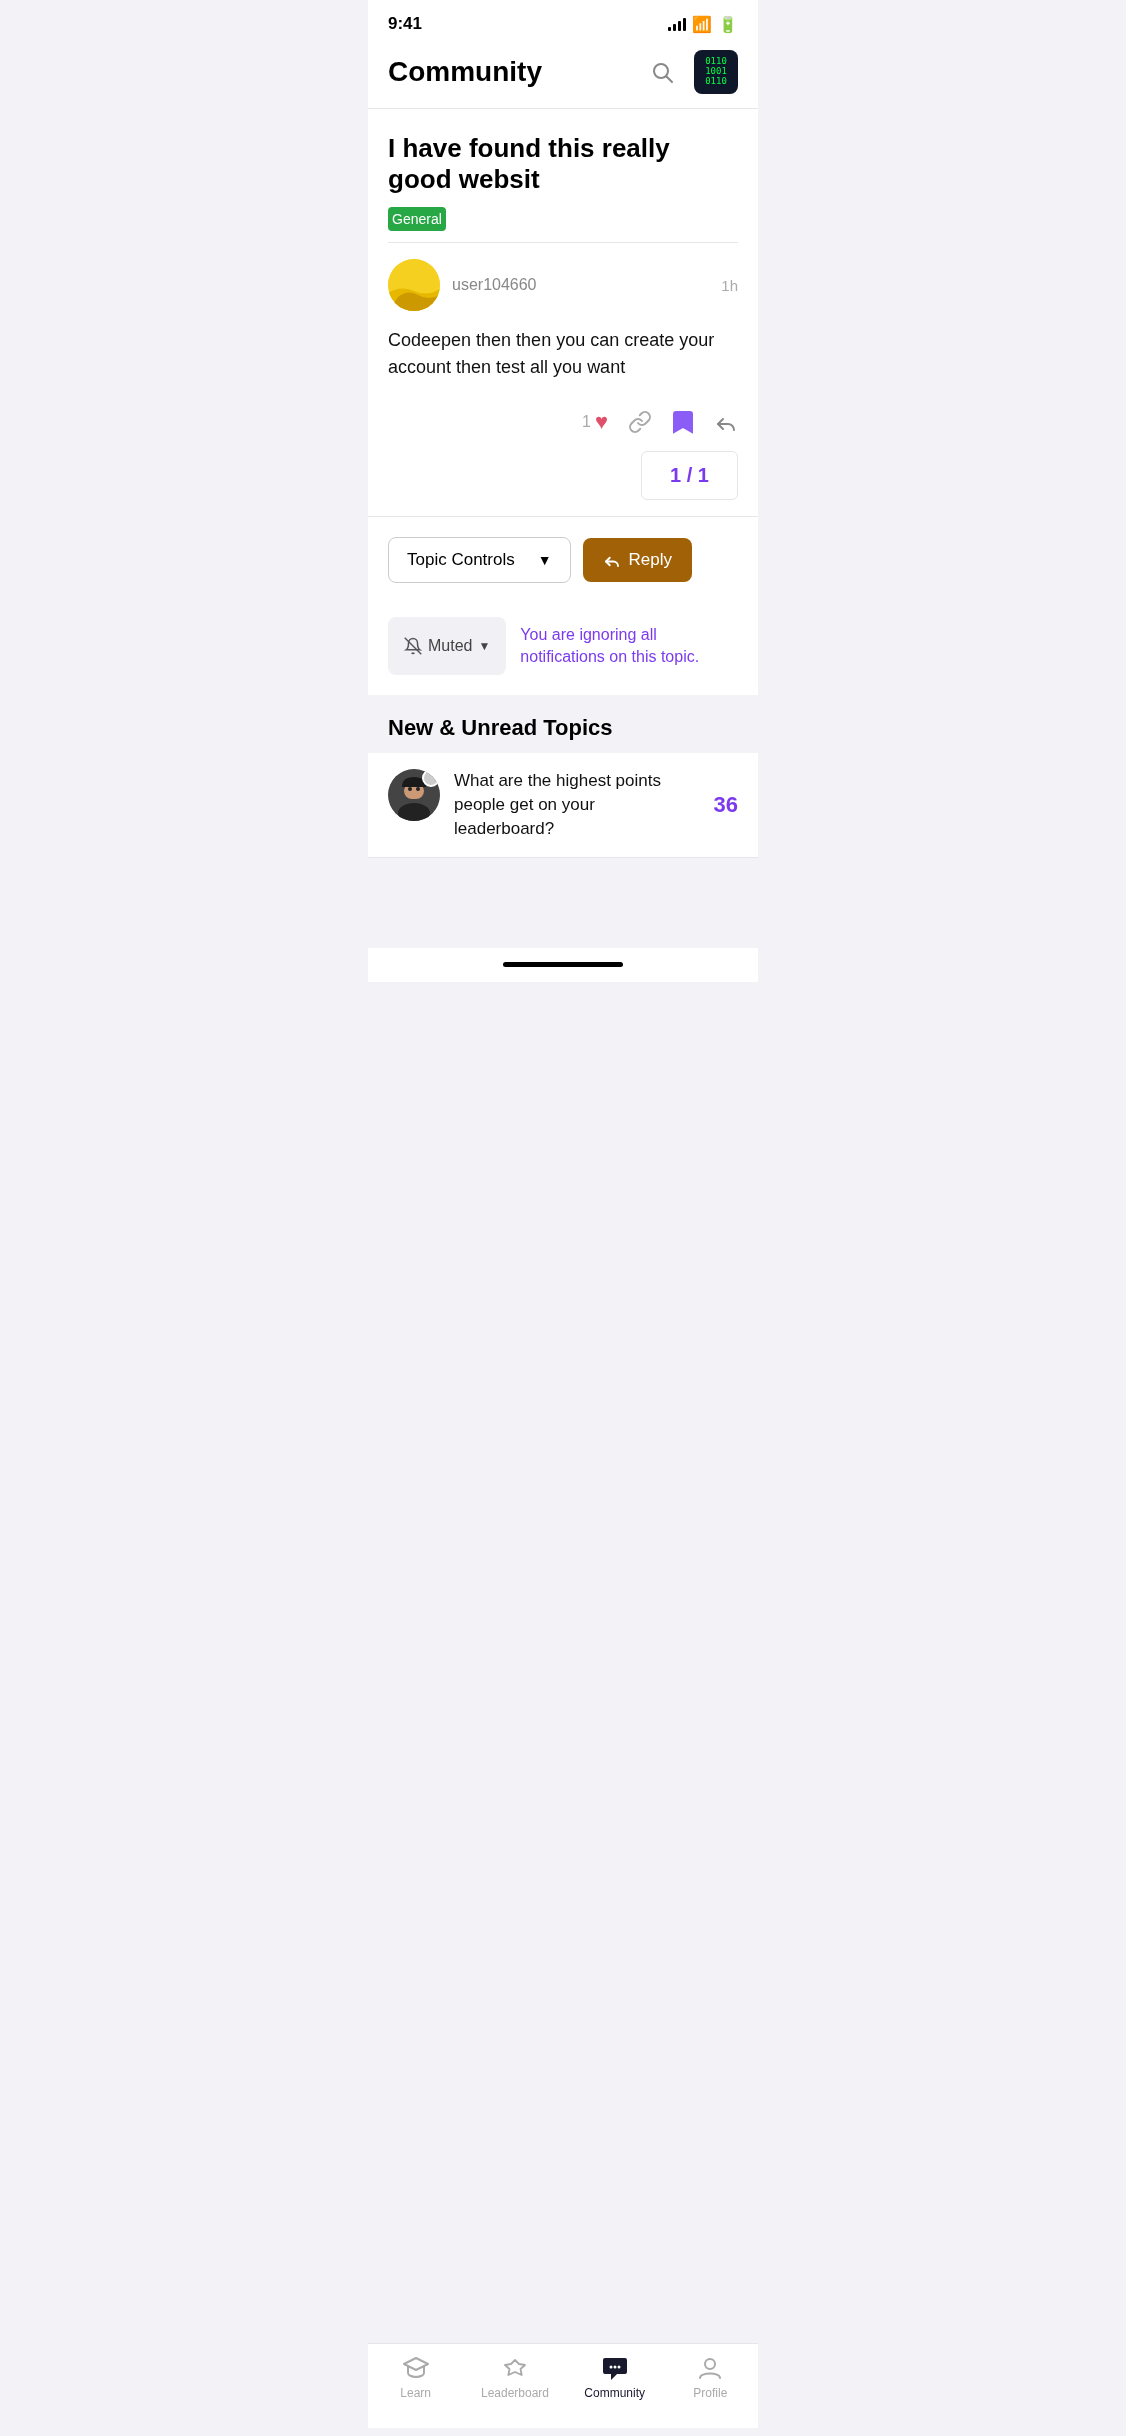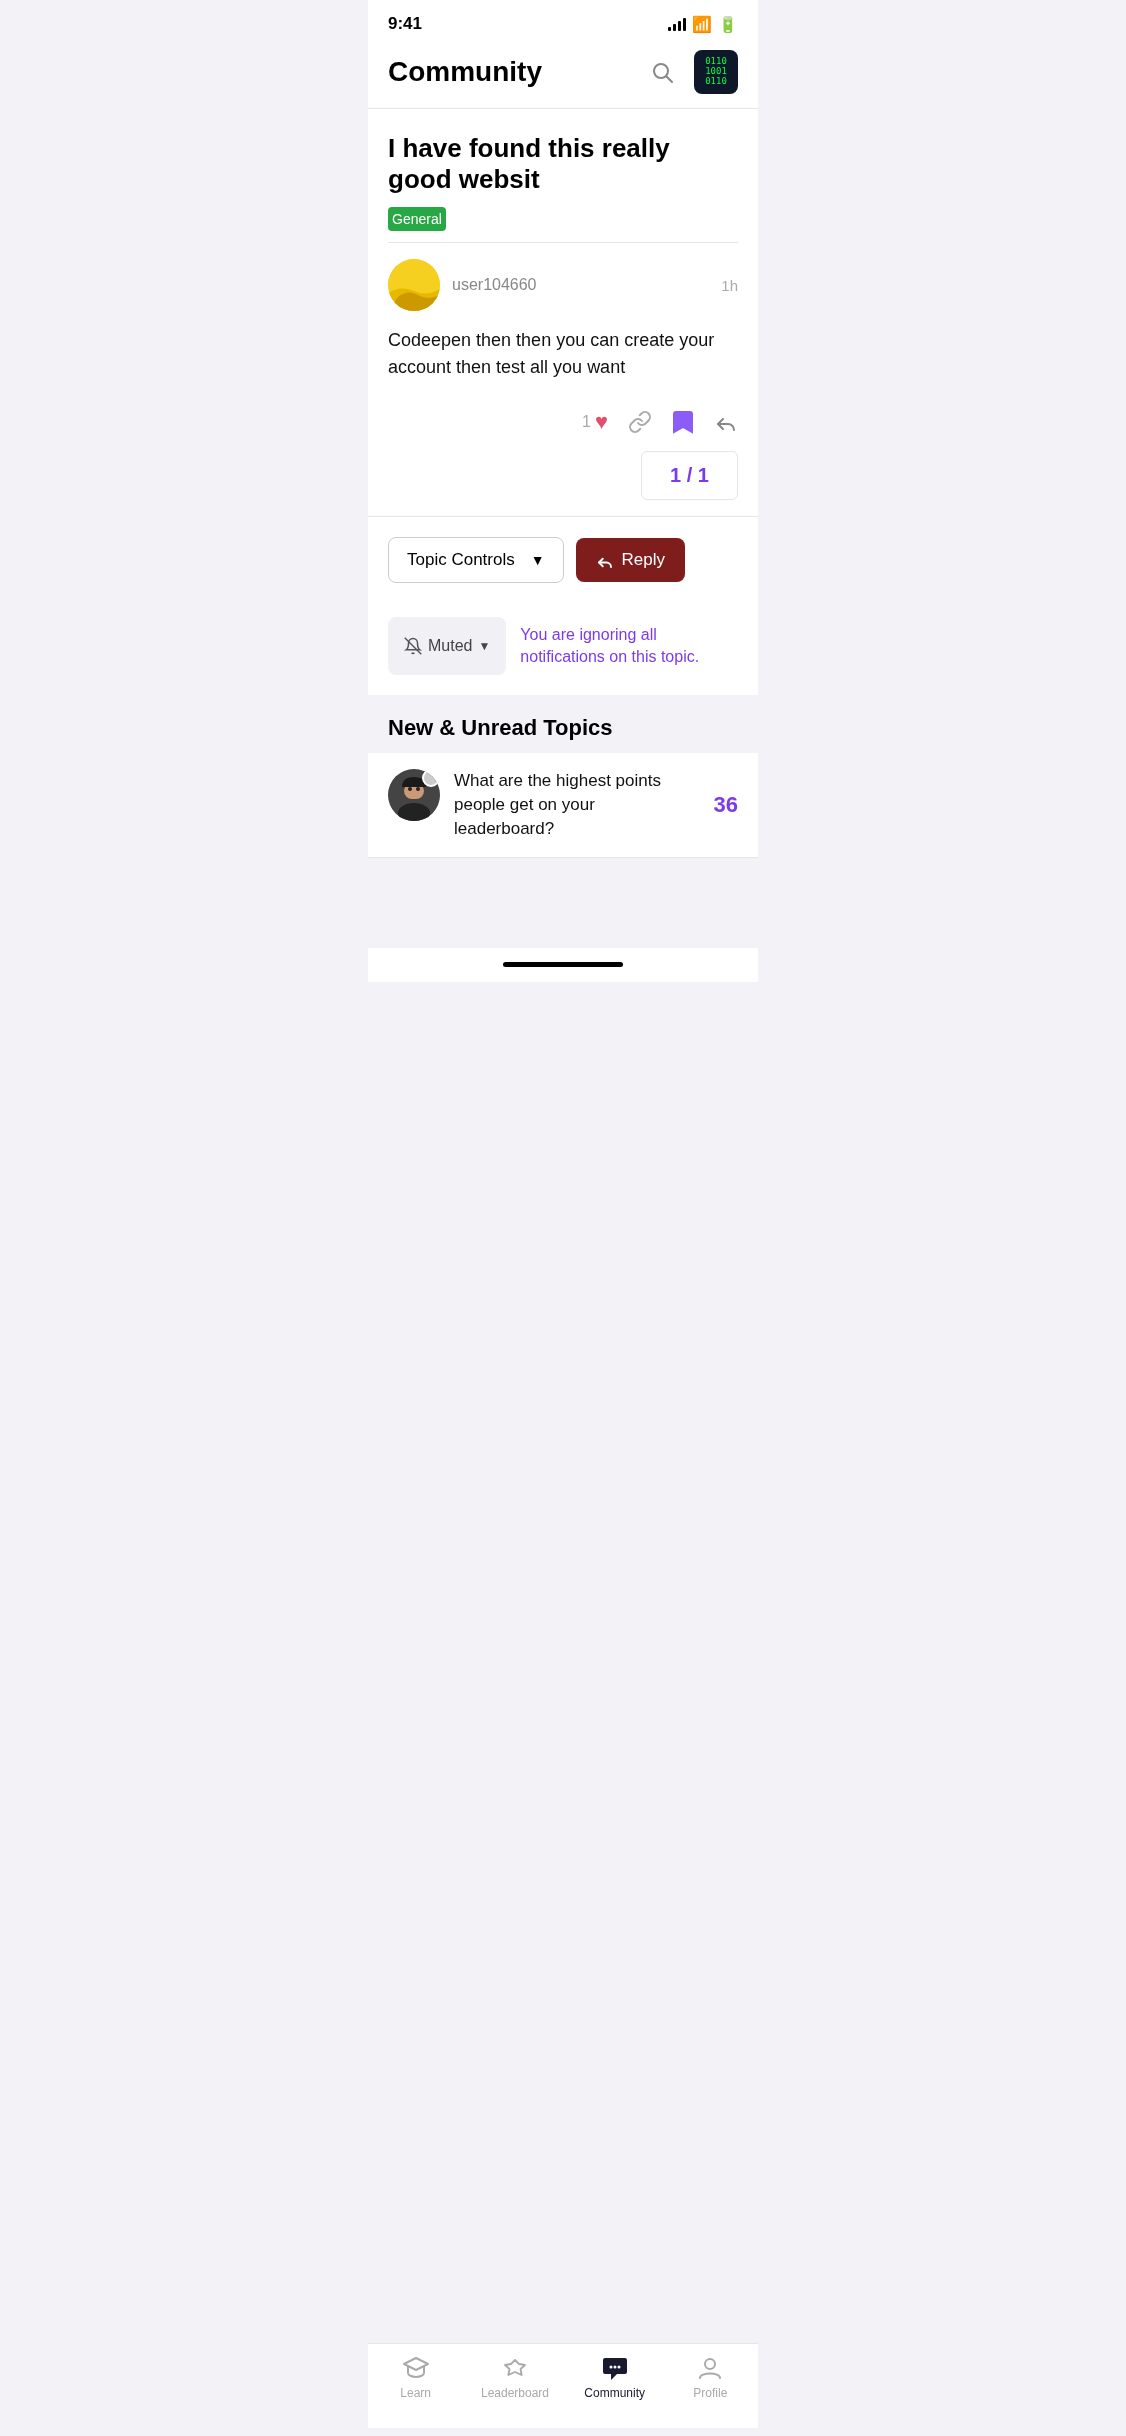--- a/index.html
+++ b/index.html
@@ -205,32 +205,32 @@
     }
     .topic-controls-btn {
       border: 1.5px solid #ccc;
       background: #fff;
       border-radius: 8px;
       padding: 12px 18px;
       font-size: 17px;
       color: #000;
       display: flex;
       align-items: center;
-      gap: 16px;
+      gap: 23px;
       cursor: pointer;
     }
     .reply-btn {
-      background: #7f1d1d;
+      background: #a16207;
       border: none;
       border-radius: 8px;
       padding: 12px 20px;
       font-size: 17px;
       color: #fff;
       display: flex;
-      align-items: flex-end;
+      align-items: center;
       gap: 8px;
       cursor: pointer;
       font-weight: 500;
     }
 
     
     .muted-row {
       background: #fff;
       padding: 14px 20px 20px;
       display: flex;

